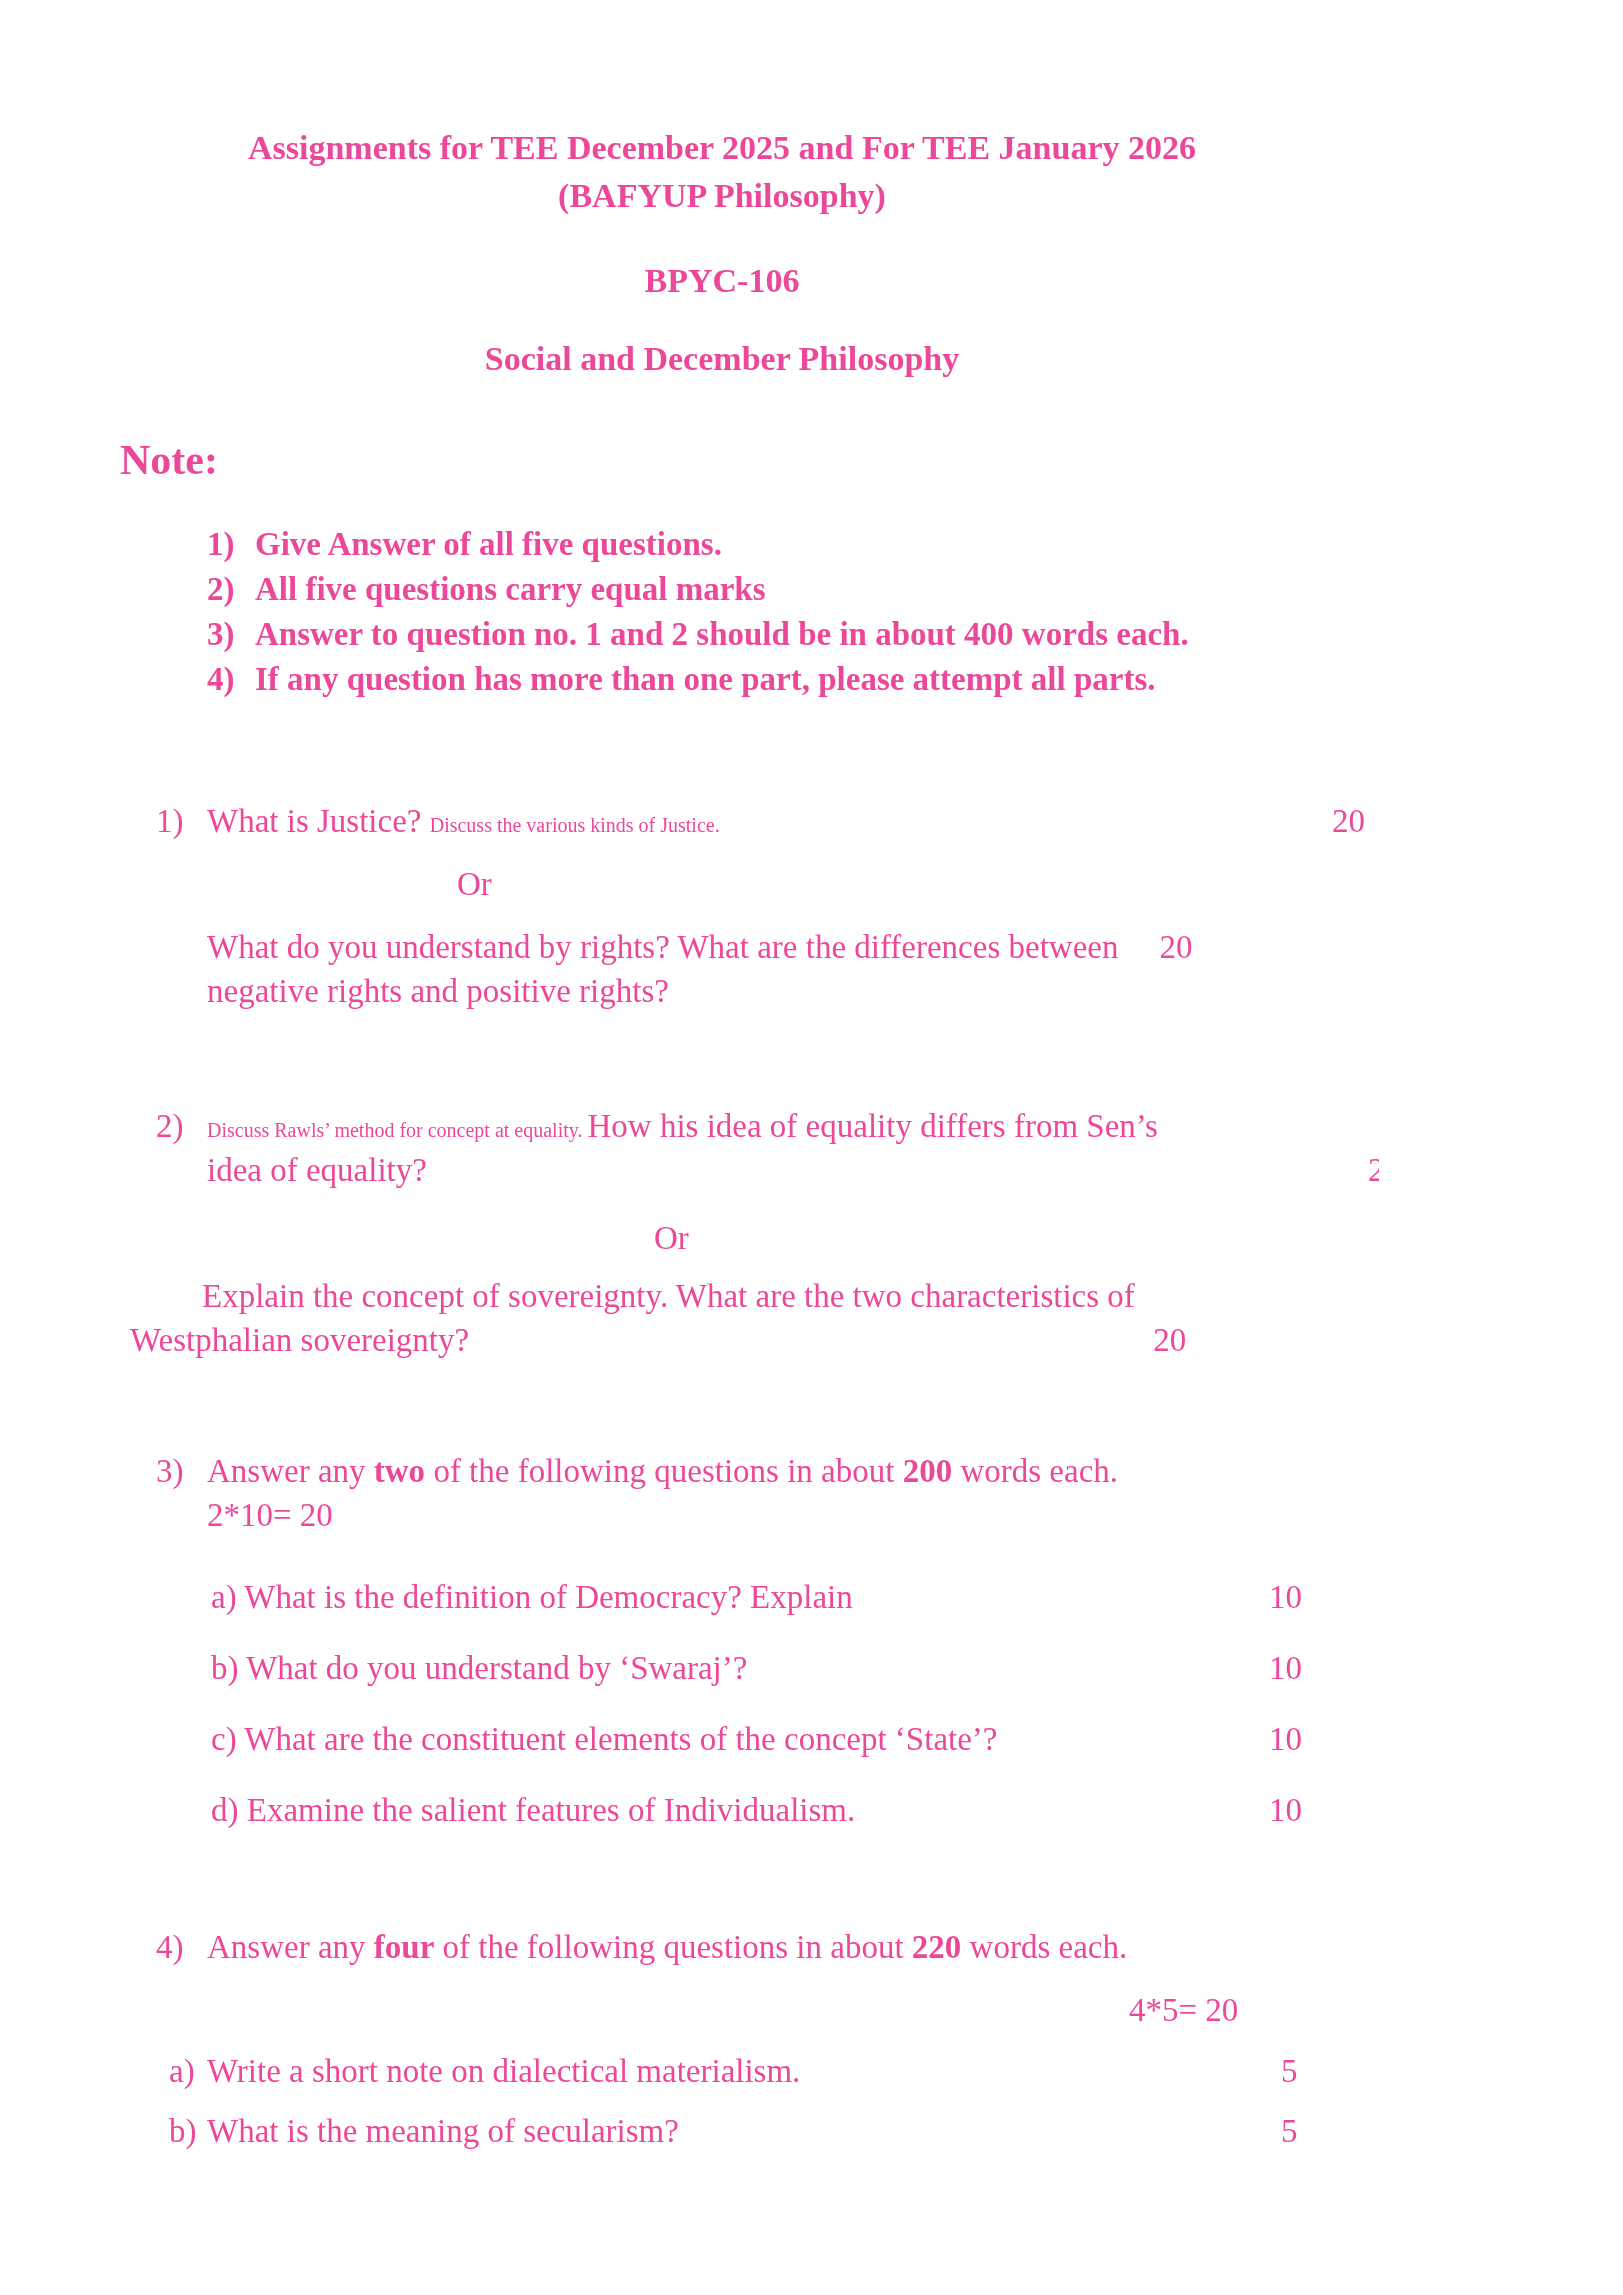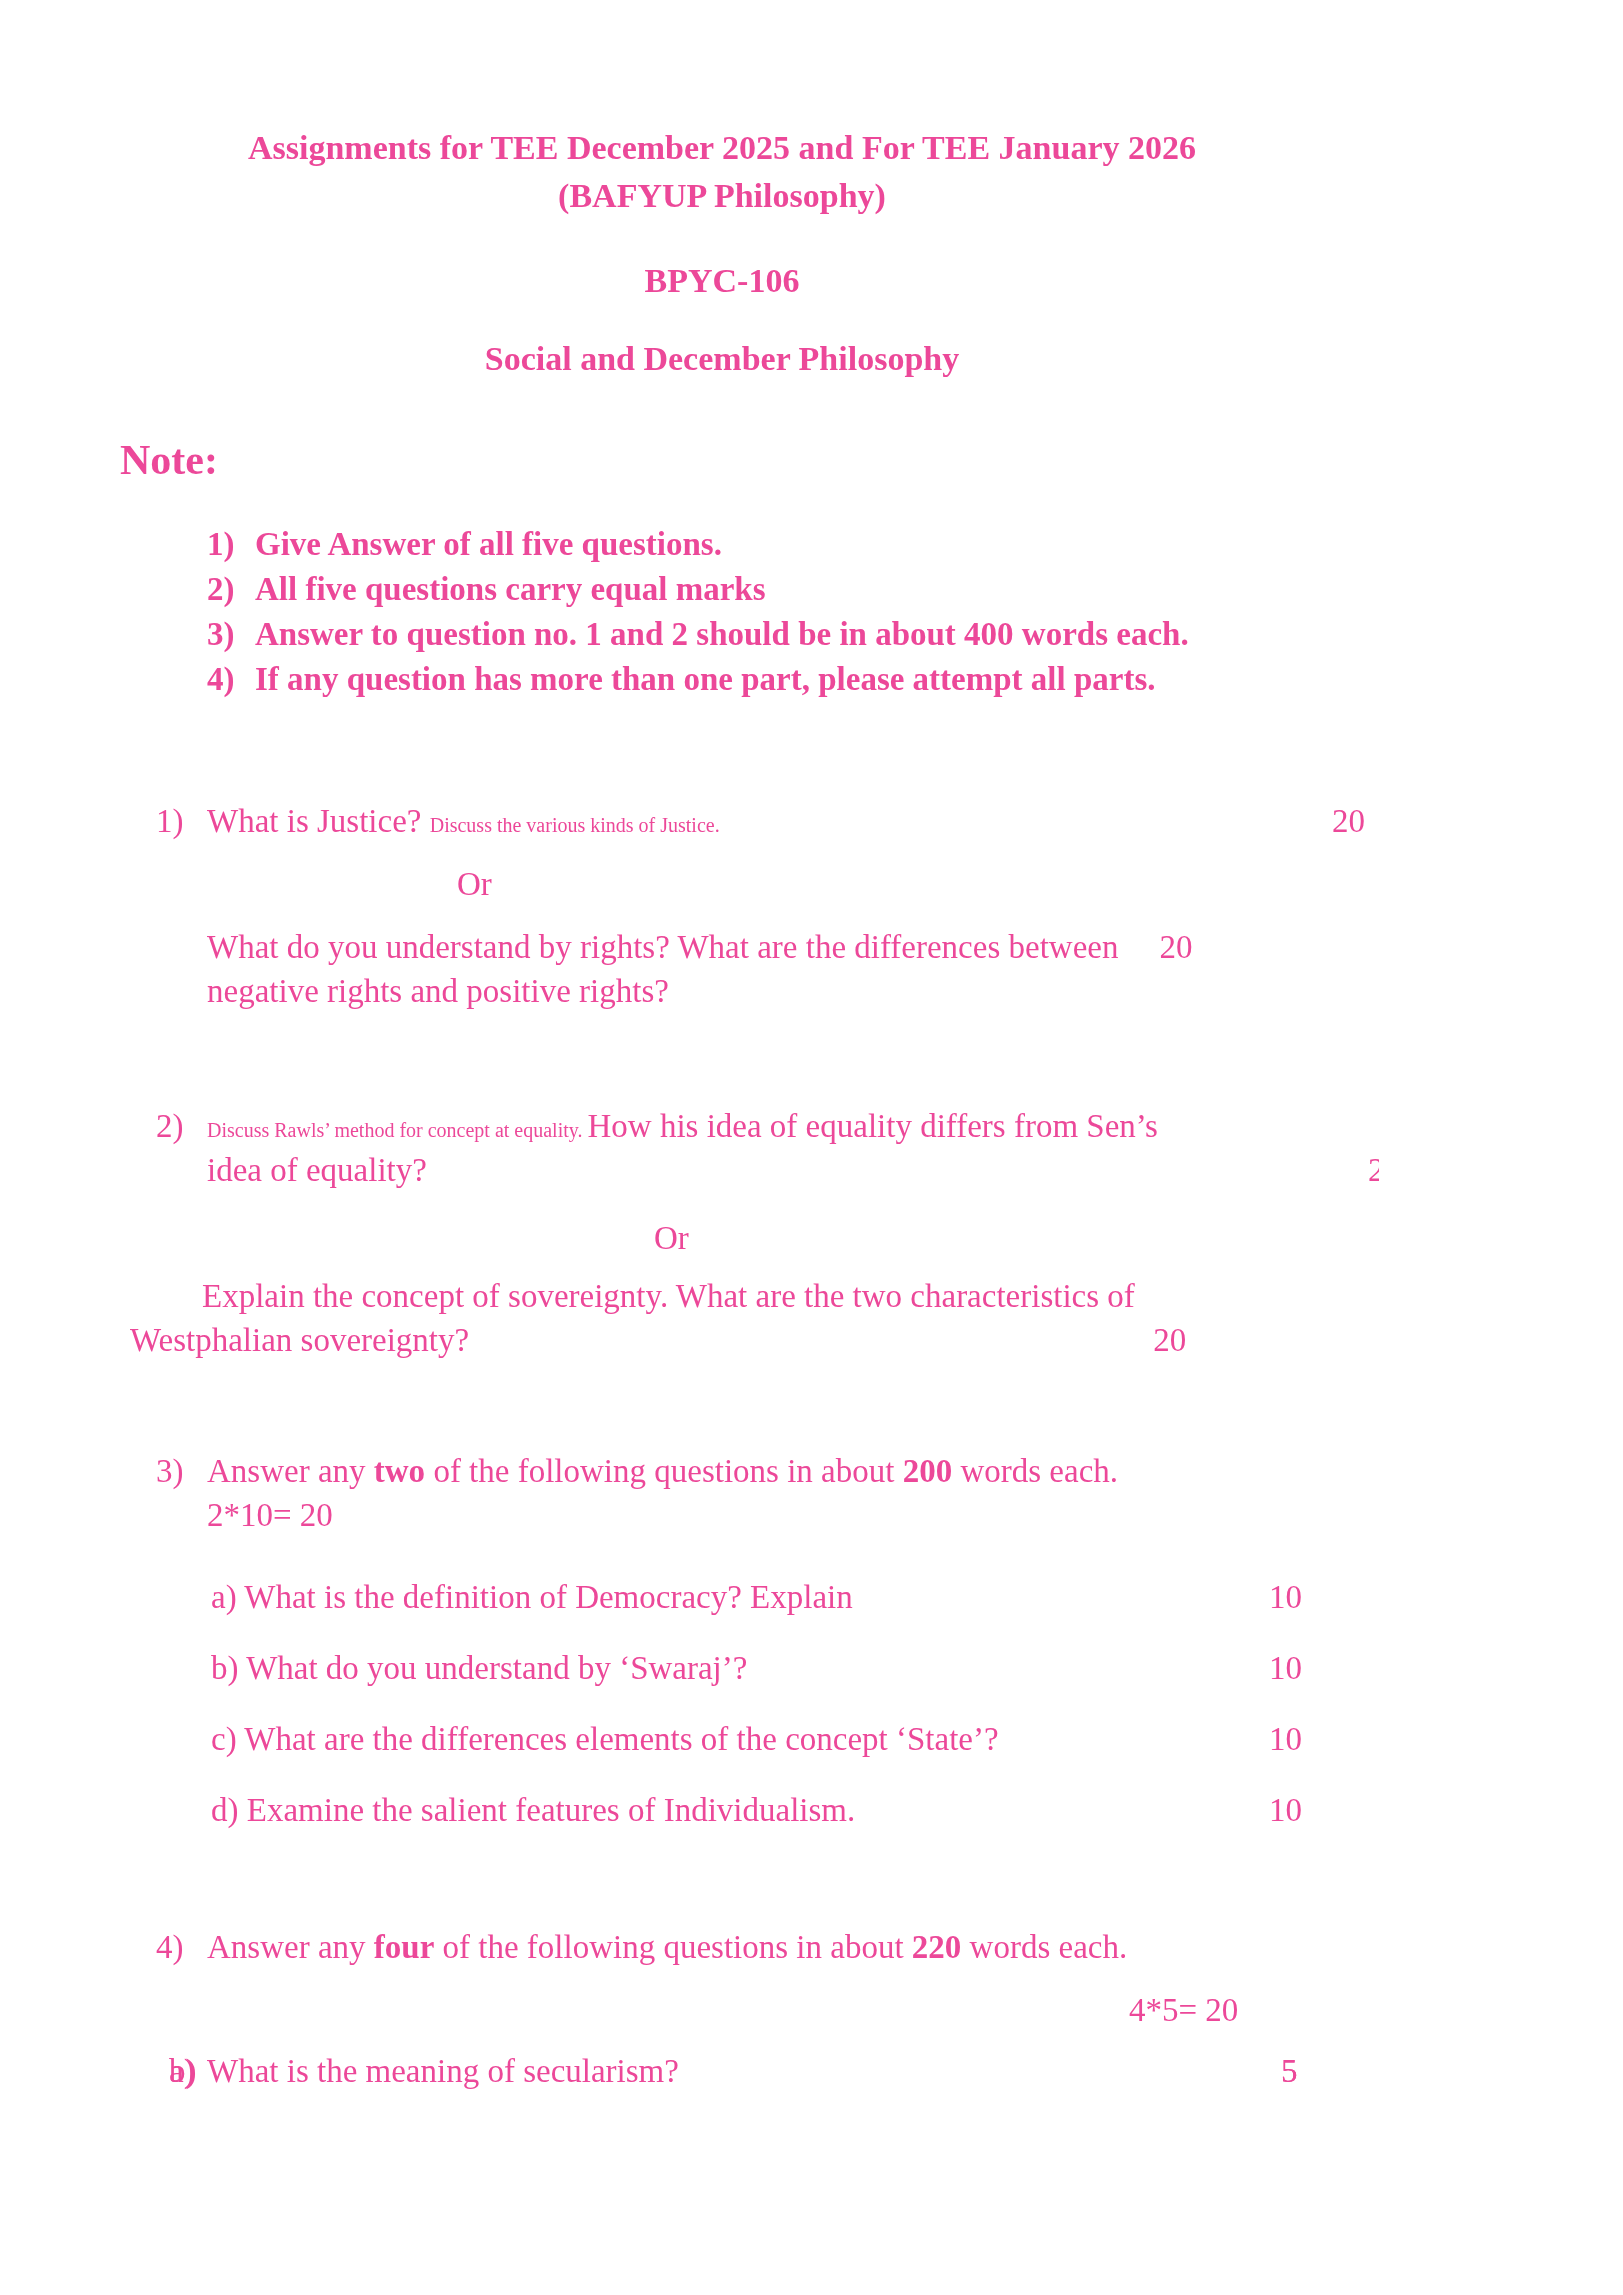--- a/index.html
+++ b/index.html
@@ -201,37 +201,38 @@
     </div>
     <div class="q3-sub first">
       <span>a)</span><span> What is the definition of Democracy? Explain</span>
       <span class="marks">10</span>
     </div>
     <div class="q3-sub">
       <span>b)</span><span> What do you understand by ‘Swaraj’?</span>
       <span class="marks">10</span>
     </div>
     <div class="q3-sub">
-      <span>c)</span><span> What are the differences elements of the concept ‘State’?</span>
+      <span>c)</span><span> What are the constituent elements of the concept ‘State’?</span>
       <span class="marks">10</span>
     </div>
     <div class="q3-sub">
       <span>d)</span><span> Examine the salient features of Individualism.</span>
       <span class="marks">10</span>
     </div>
   </div>
 
   <div class="q4">
     <div class="q-line">
       <span class="q-num">4)</span>
       <span><span>Answer any </span><span class="seg-bold">four</span><span> of the following questions in about </span><span class="seg-bold">220</span><span> words each.</span></span>
     </div>
     <div class="q4-marks-line">4*5= 20</div>
     <div class="q4-sub">
       <span class="sub-label">a)</span>
+      <span>Write a short note on dialectical materialism.</span>
       <span class="marks">5</span>
     </div>
     <div class="q4-sub">
       <span class="sub-label">b)</span>
       <span>What is the meaning of secularism?</span>
       <span class="marks">5</span>
     </div>
   </div>
 
 </div>

